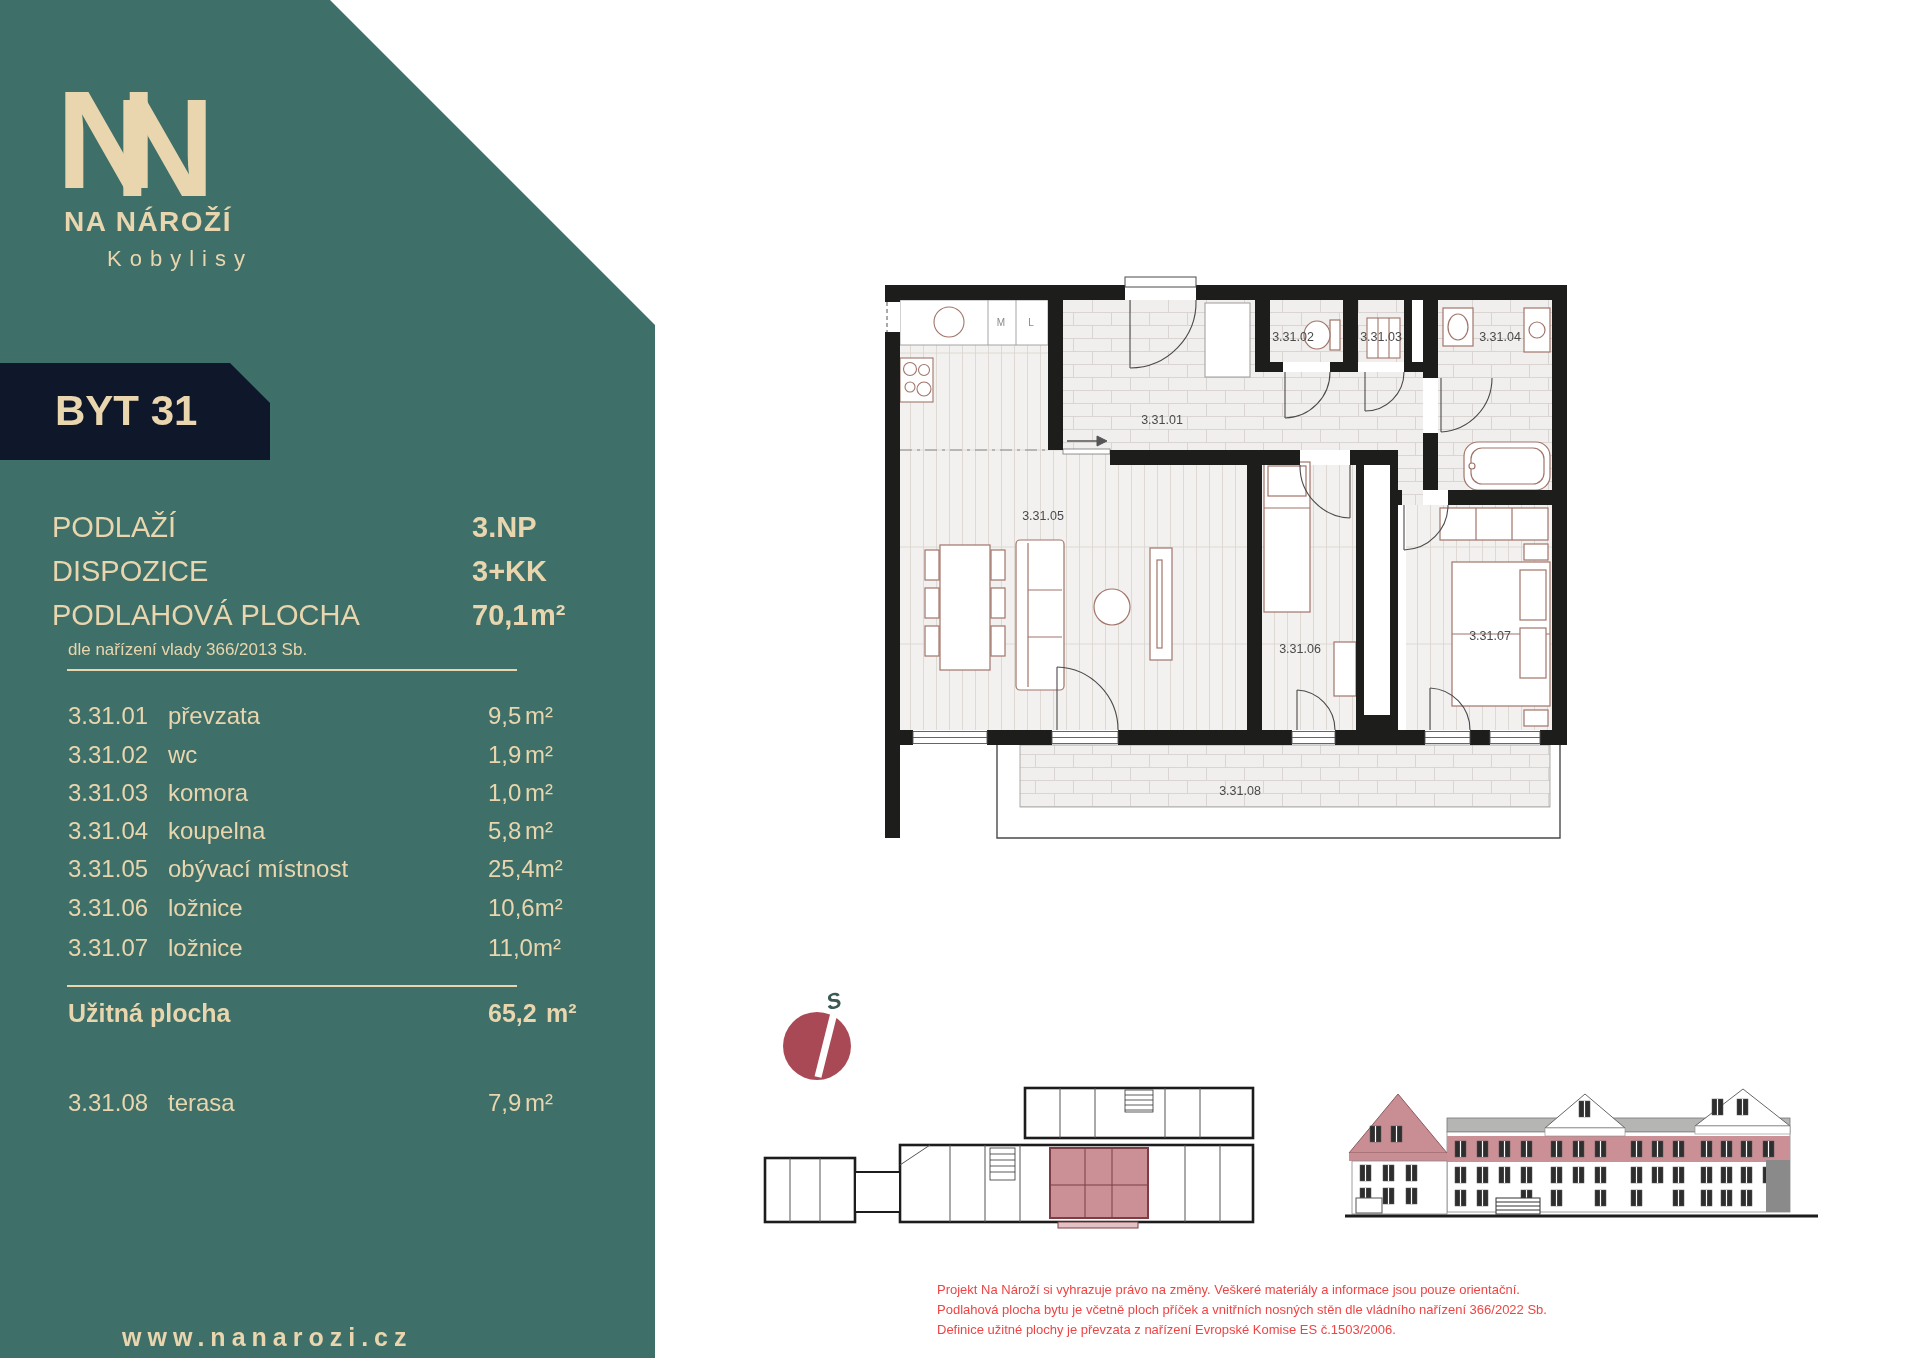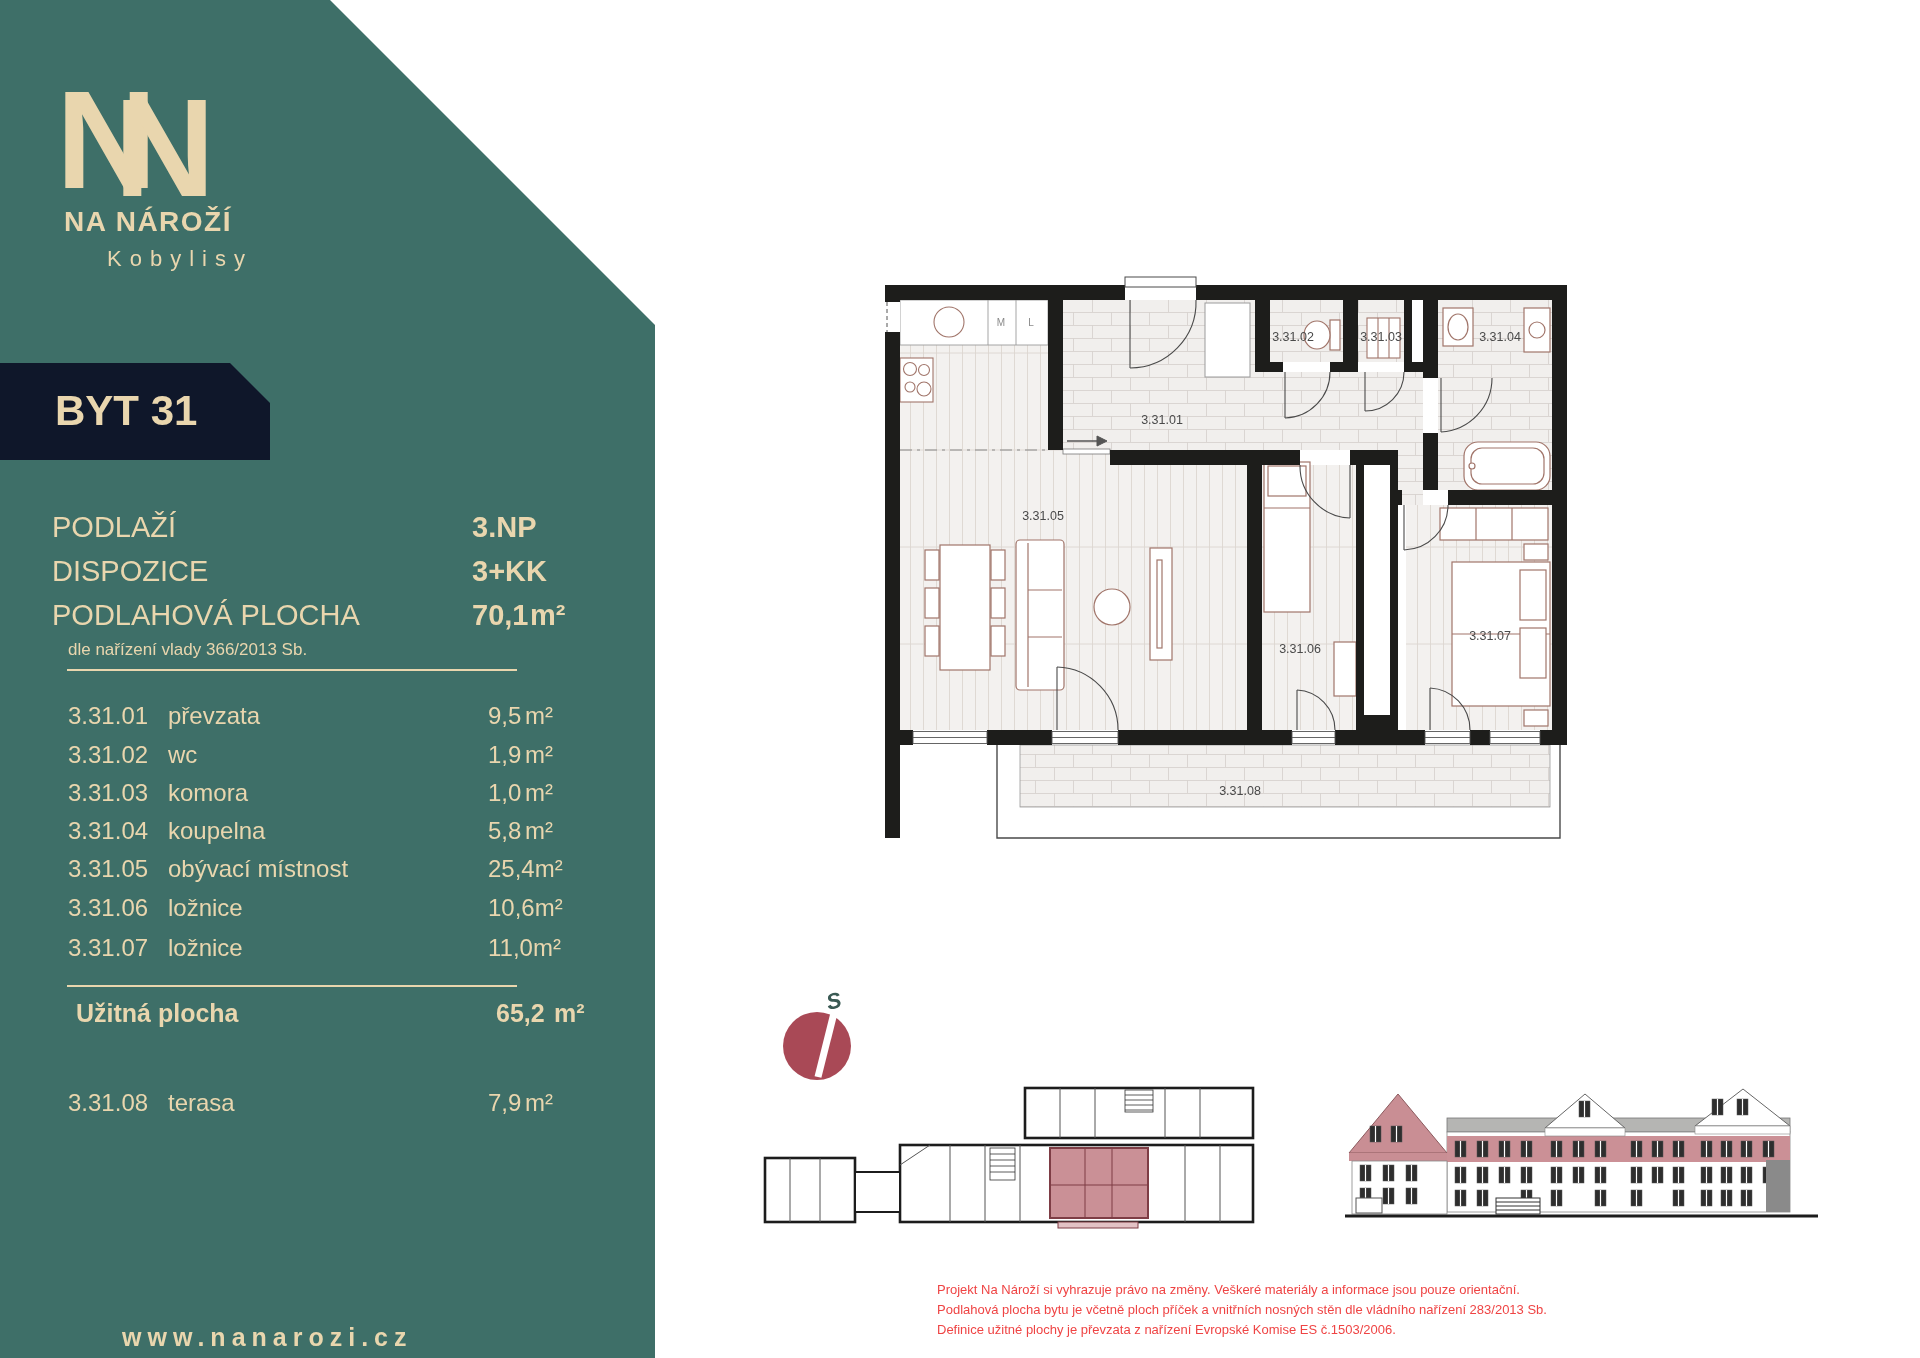--- a/index.html
+++ b/index.html
@@ -15,21 +15,21 @@
   .badge span{display:block;padding-left:55px;line-height:95px;font-size:42px;font-weight:bold;}
   .drow{position:absolute;left:52px;width:540px;height:44px;font-size:29px;line-height:44px;}
   .drow .dval{position:absolute;left:420px;font-weight:bold;}
   .dnum{display:inline-block;min-width:58px;}
   .note{position:absolute;left:68px;top:640px;font-size:17px;}
   .rule{position:absolute;left:67px;width:450px;height:2px;background:#e9d6ae;}
   .rrow{position:absolute;left:68px;width:540px;height:38px;font-size:24px;line-height:38px;}
   .rrow .rcode{display:inline-block;width:100px;}
   .rrow .rval{position:absolute;left:420px;}
   .rnum{display:inline-block;min-width:37px;}
-  .trow{font-weight:bold;font-size:25px;margin-left:8px;}
+  .trow{font-weight:bold;font-size:25px;}
   .trow .rval .rnum{min-width:58px;}
   .website{position:absolute;left:122px;top:1323px;font-size:25px;font-weight:bold;letter-spacing:6px;}
   
   .disclaimer{position:absolute;left:937px;top:1280px;width:760px;font-size:13px;line-height:20px;
               color:#ef4444;}
   
   .artwork{position:absolute;left:0;top:0;}
   svg text{font-family:"Liberation Sans",sans-serif;}
 </style>
 </head>
@@ -440,17 +440,17 @@
     <div class="rrow" style="top:1084px;">
       <span class="rcode">3.31.08</span><span>terasa</span>
       <span class="rval"><span class="rnum">7,9</span><span>m²</span></span>
     </div>
 
     <div class="website">www.nanarozi.cz</div>
   </aside>
 
   <div class="disclaimer">
     <div>Projekt Na Nároží si vyhrazuje právo na změny. Veškeré materiály a informace jsou pouze orientační.</div>
-    <div>Podlahová plocha bytu je včetně ploch příček a vnitřních nosných stěn dle vládního nařízení 283/2013 Sb.</div>
+    <div>Podlahová plocha bytu je včetně ploch příček a vnitřních nosných stěn dle vládního nařízení 366/2022 Sb.</div>
     <div>Definice užitné plochy je převzata z nařízení Evropské Komise ES č.1503/2006.</div>
   </div>
 
 </div>
 
 </body></html>

